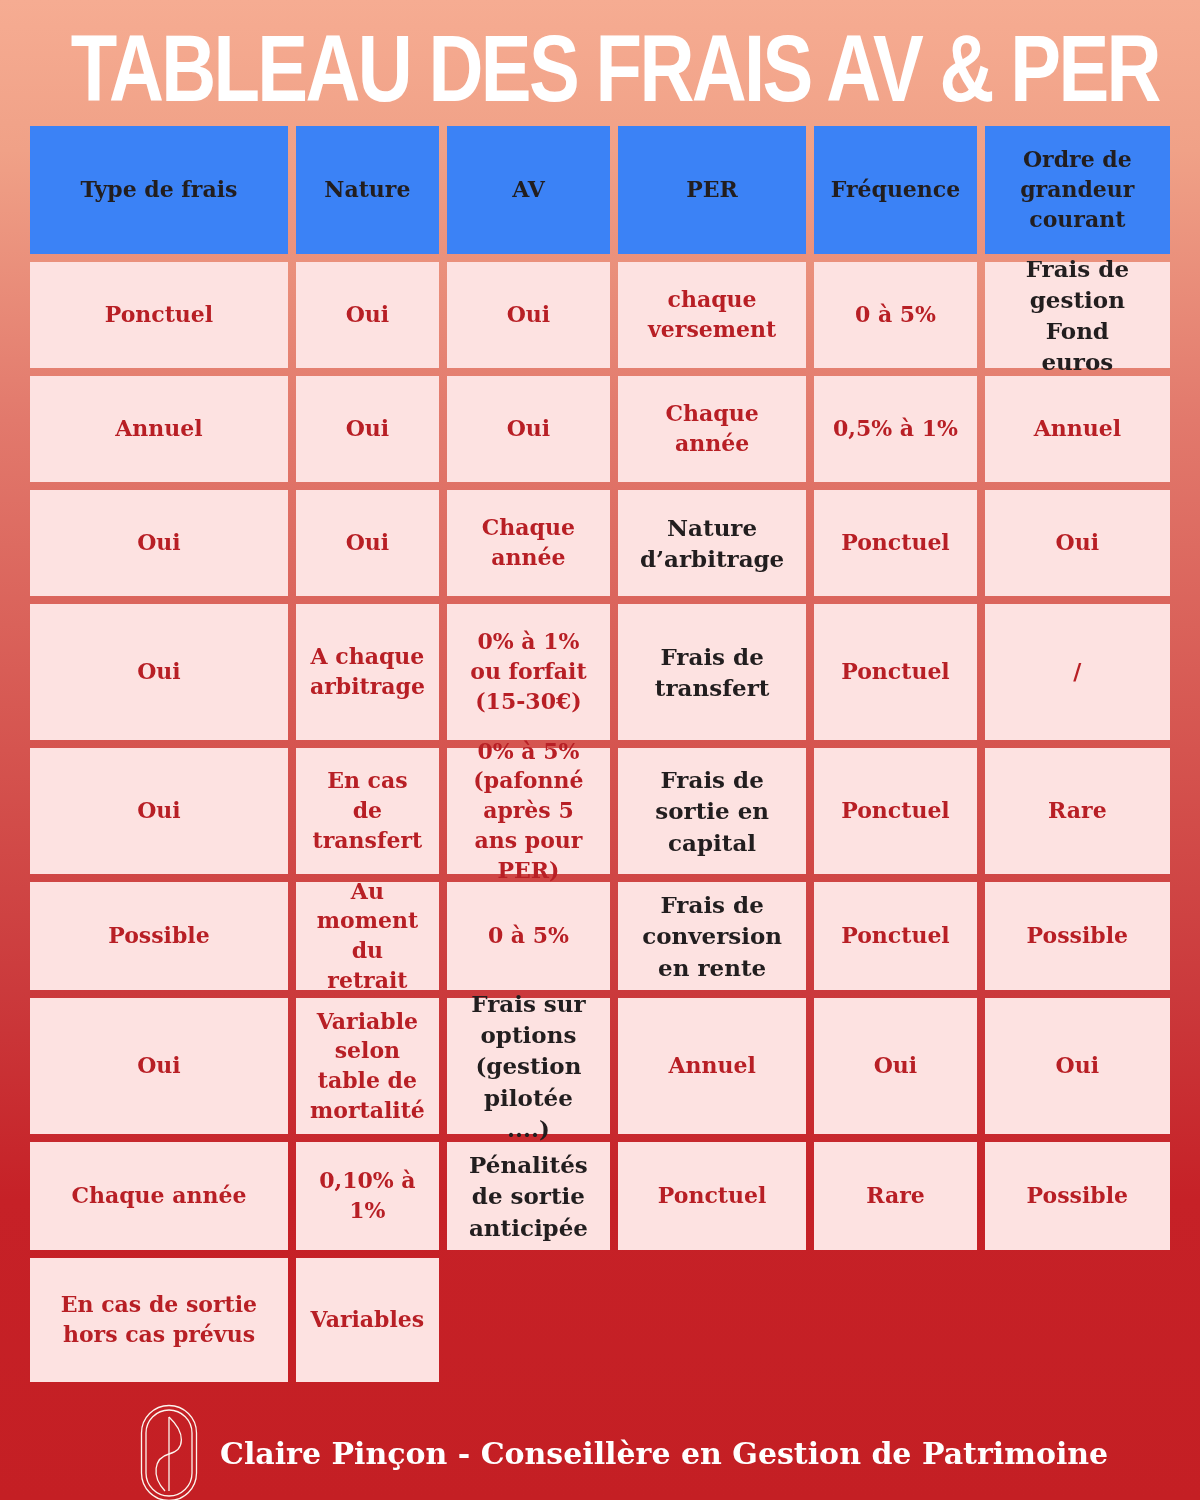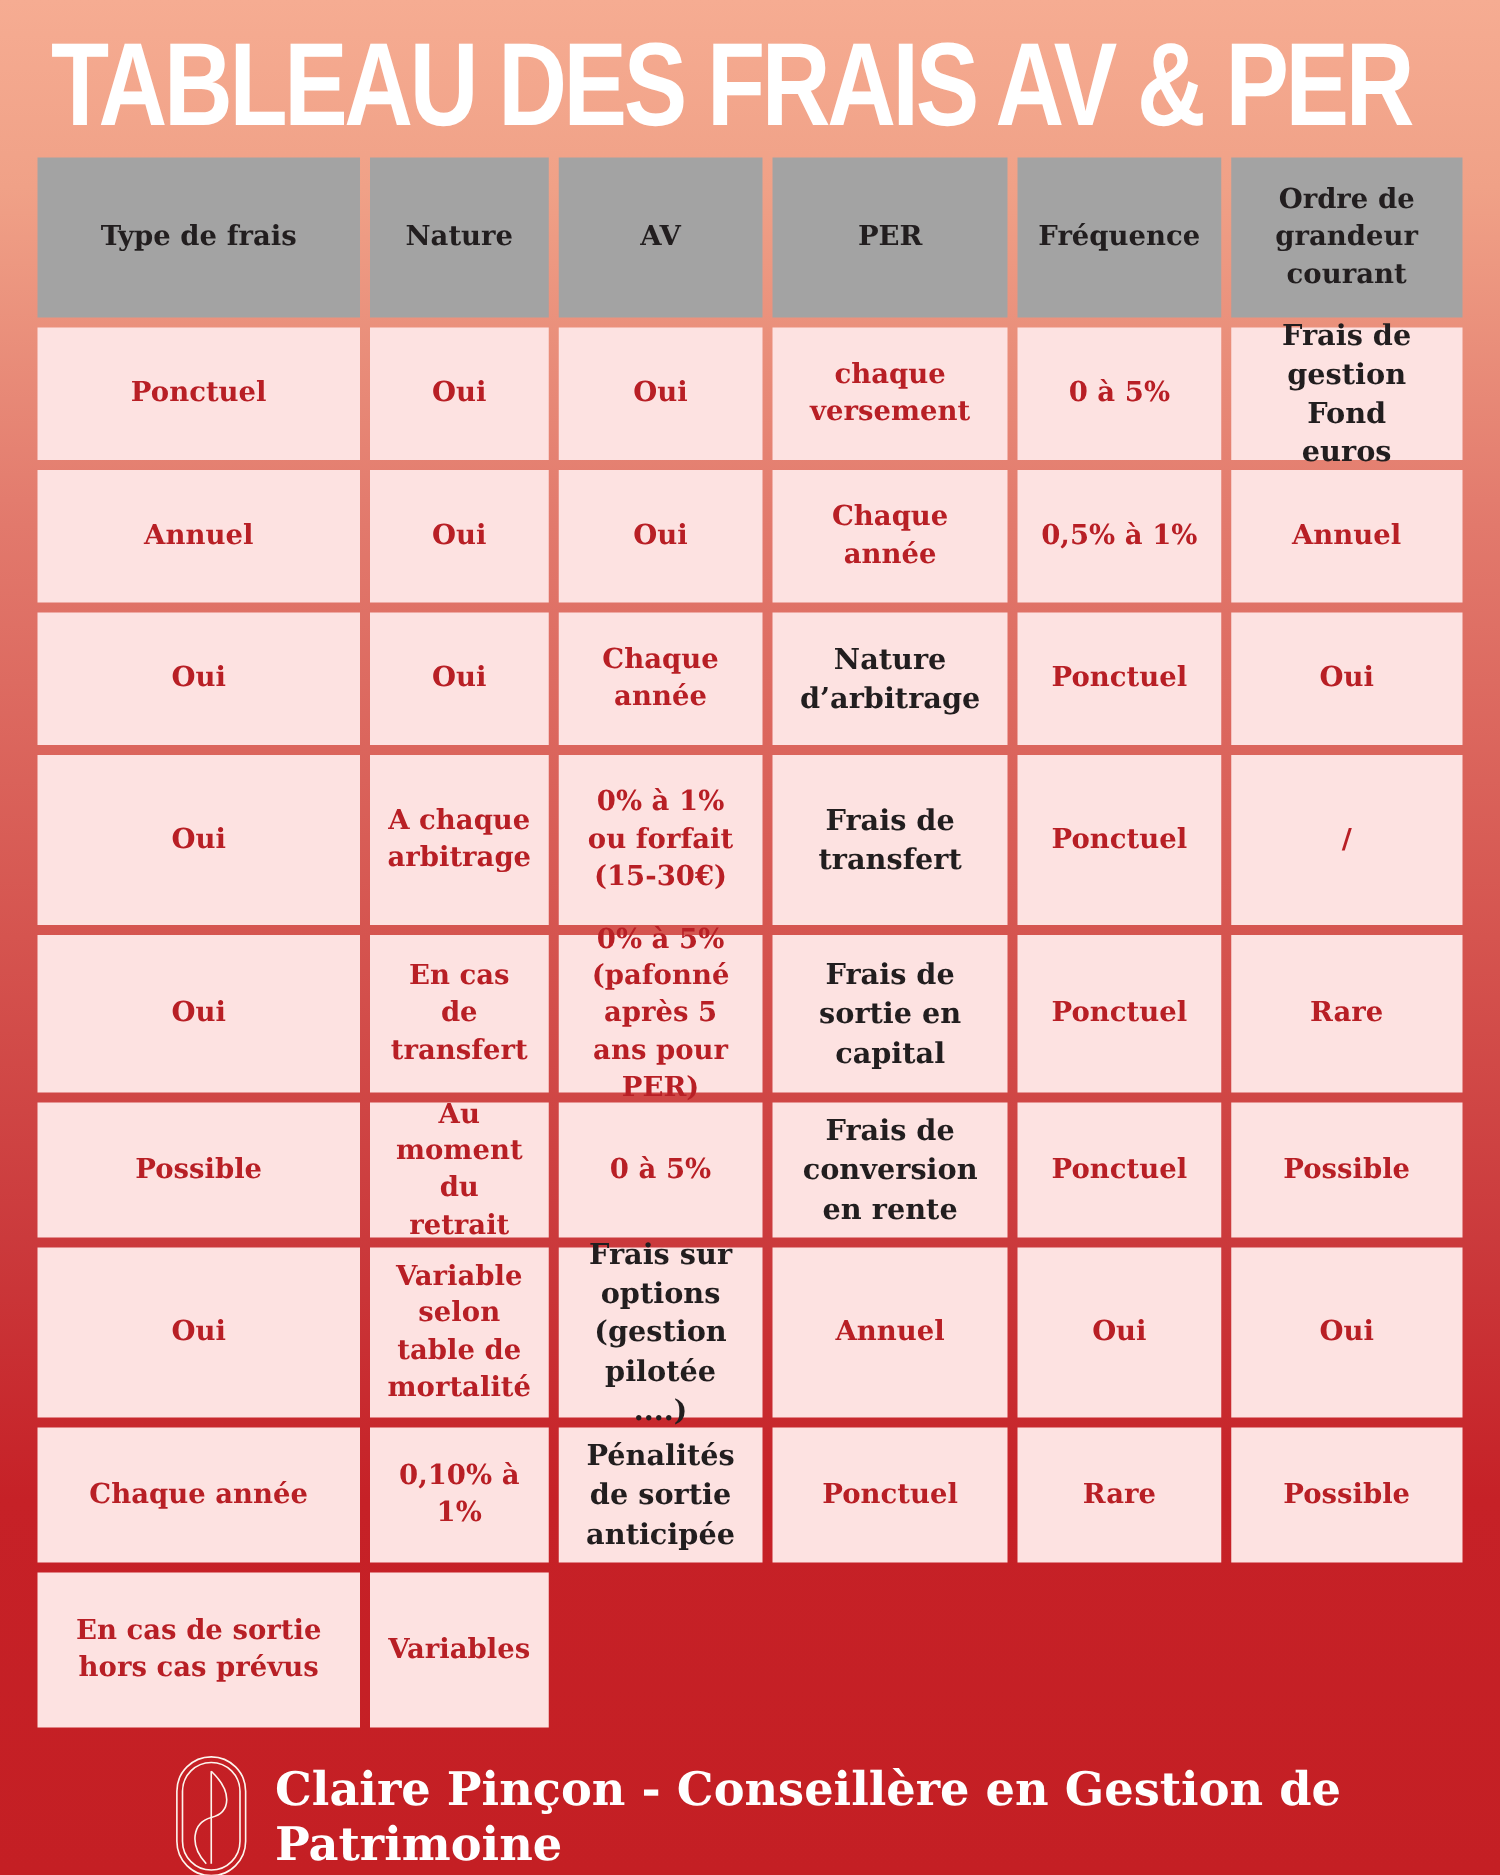--- a/index.html
+++ b/index.html
@@ -4,21 +4,21 @@
 <style>
   html, body { margin: 0; padding: 0; }
   body {
     width: 1200px; height: 1500px; overflow: hidden;
     background: linear-gradient(180deg,
       #f6ac92 0%, #f0a187 10%, #e2796c 28%,
       #d5544f 50%, #cb3a3c 66%, #c62127 80%, #c41f24 100%);
     font-family: "DejaVu Serif", serif;
   }
   .title-wrap {
-    height: 108px; display: flex; align-items: center; justify-content: flex-end;
+    height: 108px; display: flex; align-items: center; justify-content: flex-start;
     padding-top: 14px;
   }
   h1.title {
     margin: 0; color: #ffffff; white-space: nowrap;
     font-family: "Liberation Sans", sans-serif;
     font-weight: 900; font-size: 86px; letter-spacing: -3px;
     transform: scale(0.885, 1.1);
   }
   .fee-table {
     margin: 4px 30px 0 30px;
@@ -27,28 +27,28 @@
     grid-template-rows: 128px 106px 106px 106px 136px 126px 108px 136px 108px 124px;
     gap: 8px;
   }
   .cell {
     background: #fde2e1;
     display: flex; align-items: center; justify-content: center;
     text-align: center;
     color: #b81f25; font-weight: bold; font-size: 22px; line-height: 1.35;
     padding: 6px 14px; box-sizing: border-box;
   }
-  .cell.head   { background: #a3a3a3; color: #221e1f; }
+  .cell.head   { background: #3b82f6; color: #221e1f; }
   .cell.rowhead{ color: #221e1f; font-size: 23px; padding: 6px 22px; }
   .footer {
     display: flex; align-items: center;
     margin: 22px 0 0 140px; gap: 22px;
   }
   .footer-text {
-    color: #ffffff; font-weight: bold; font-size: 37px;
+    color: #ffffff; font-weight: bold; font-size: 30px;
     font-family: "DejaVu Serif", serif;
   }
   .logo { width: 58px; height: 98px; flex: 0 0 auto; }
   .logo path, .logo rect, .logo line { fill: none; stroke: #fdf5ee; stroke-width: 1.3; }
 </style>
 </head>
 <body>
 
 <div class="title-wrap">
   <h1 class="title">TABLEAU DES FRAIS AV &amp; PER</h1>

